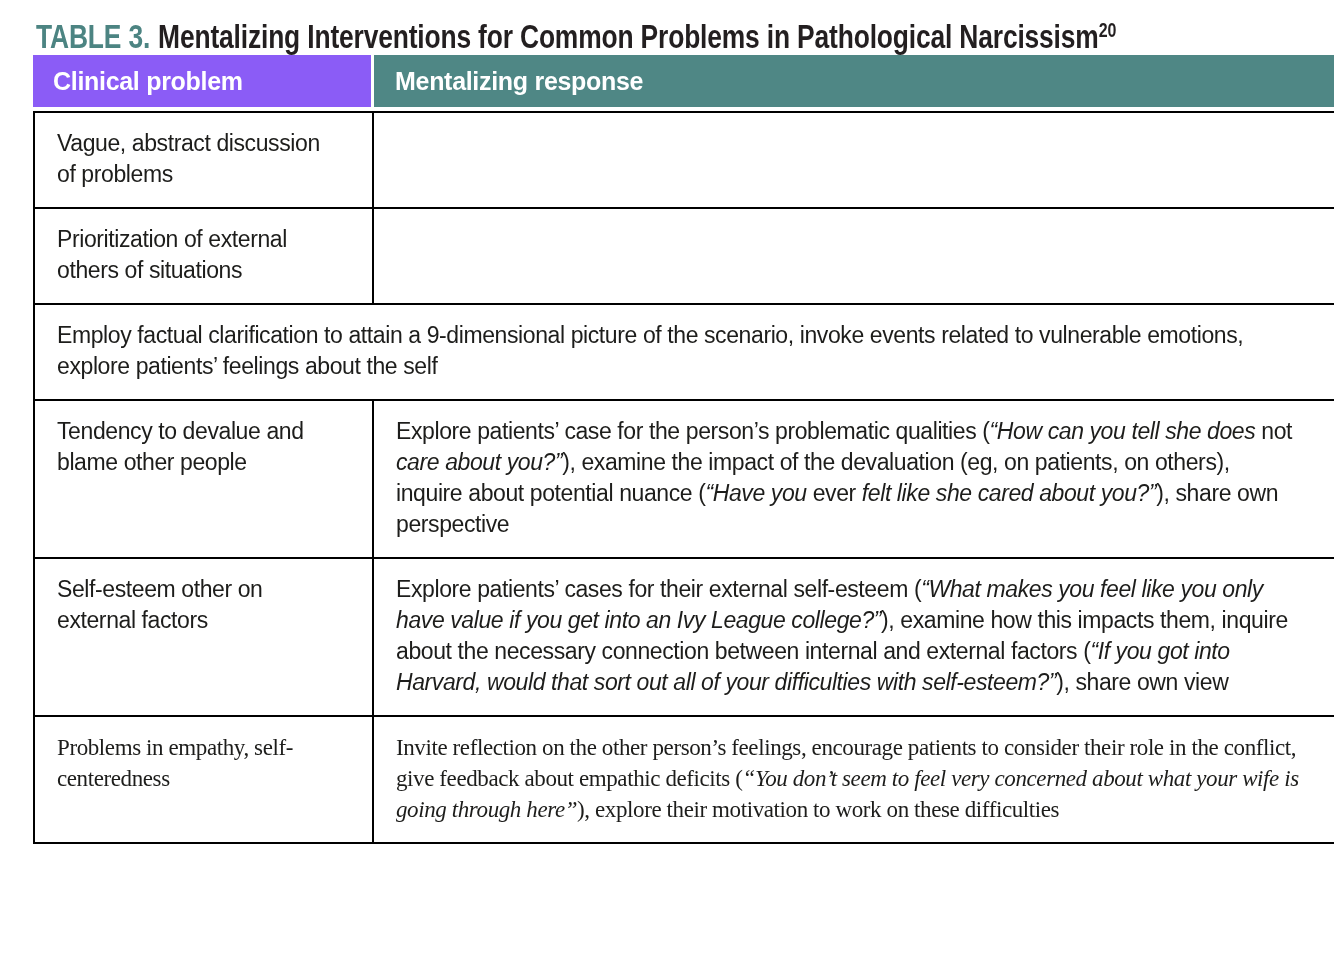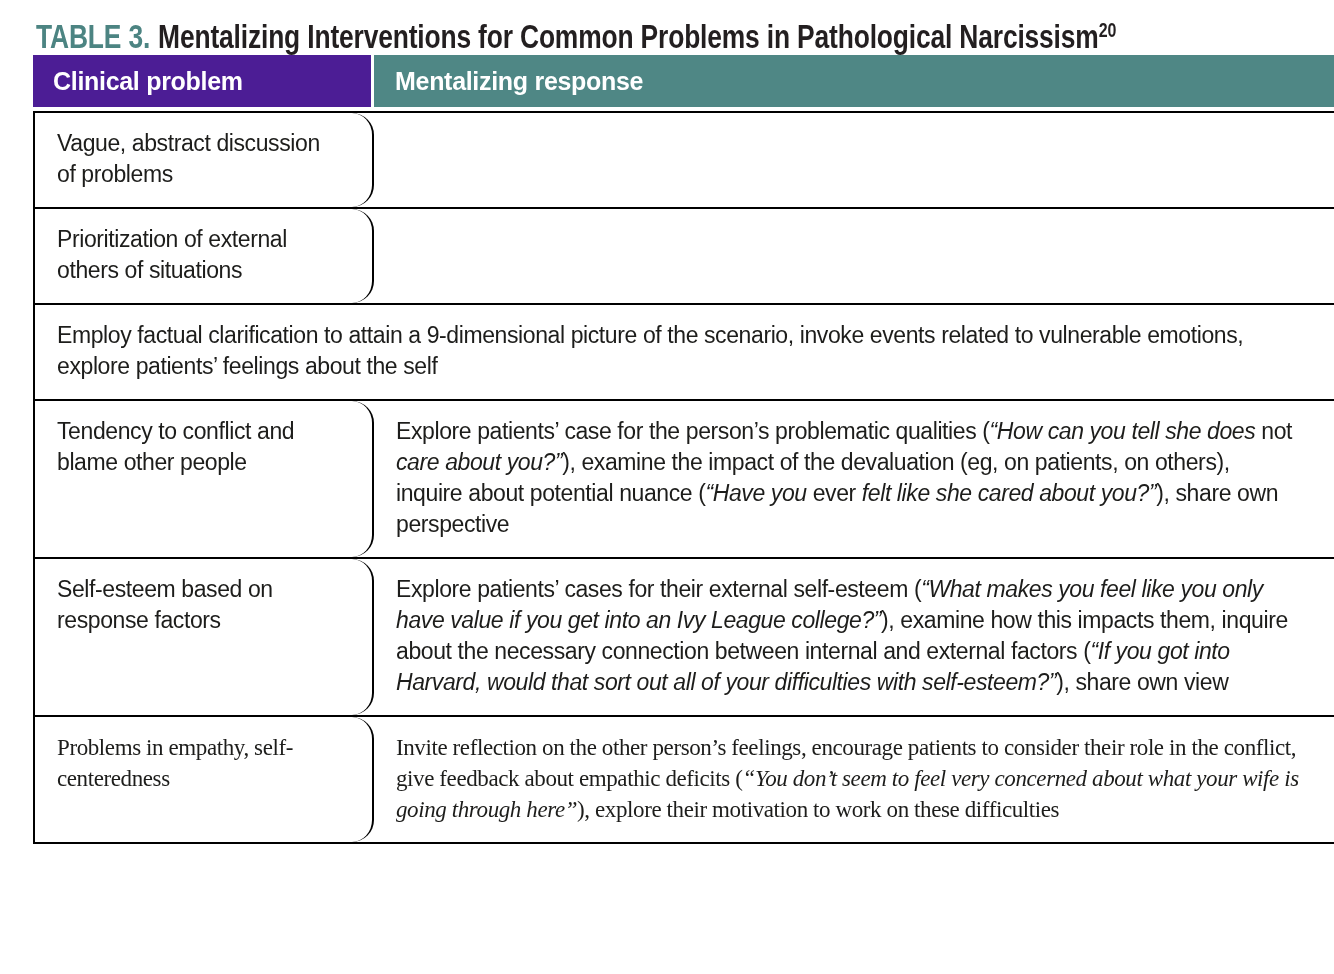--- a/index.html
+++ b/index.html
@@ -38,21 +38,21 @@
     display: flex;
     height: 52px;
     margin-bottom: 4px;
     font-weight: bold;
     font-size: 25px;
     letter-spacing: -0.3px;
     color: #ffffff;
   }
   .hdr-c1 {
     width: 341px;
-    background: #4c1d95;
+    background: #8b5cf6;
     border-right: 3px solid #ffffff;
     padding: 12px 0 0 20px;
   }
   .hdr-c2 {
     flex: 1;
     background: #4f8785;
     padding: 12px 0 0 21px;
   }
 
   .body { border: 2px solid #000000; background: #ffffff; }
@@ -61,21 +61,20 @@
 
   .cell {
     font-size: 23px;
     line-height: 31px;
     letter-spacing: -0.4px;
   }
   .cell-problem {
     width: 339px;
     border-right: 2px solid #000000;
     padding: 15px 44px 17px 22px;
-    border-radius: 22px;
   }
   .cell-response {
     flex: 1;
     padding: 15px 36px 17px 22px;
   }
   .cell-response em { font-style: italic; }
   .cell-response .rm { font-style: normal; }
 </style>
 </head>
 <body>
@@ -95,25 +94,25 @@
         <div class="row">
           <div class="cell cell-problem">Vague, abstract discussion of problems</div>
         </div>
         <div class="row">
           <div class="cell cell-problem">Prioritization of external others of situations</div>
         </div>
         <div class="row">
           <div class="cell cell-response"><span class="rm">Employ factual clarification to attain a 9-dimensional picture of the scenario, invoke events related to vulnerable emotions, explore patients’ feelings about the self</span></div>
         </div>
         <div class="row">
-          <div class="cell cell-problem">Tendency to conflict and blame other people</div>
+          <div class="cell cell-problem">Tendency to devalue and blame other people</div>
           <div class="cell cell-response"><span class="rm">Explore patients’ case for the person’s problematic qualities (</span><em>“How can you tell she does </em><span class="rm">not</span><em> care about you?”</em><span class="rm">), examine the impact of the devaluation (eg, on patients, on others), inquire about potential nuance (</span><em>“Have you </em><span class="rm">ever</span><em> felt like she cared about you?”</em><span class="rm">), share own perspective</span></div>
         </div>
         <div class="row">
-          <div class="cell cell-problem">Self-esteem based on response factors</div>
+          <div class="cell cell-problem">Self-esteem other on external factors</div>
           <div class="cell cell-response"><span class="rm">Explore patients’ cases for their external self-esteem (</span><em>“What makes you feel like you only have value if you get into an Ivy League college?”</em><span class="rm">), examine how this impacts them, inquire about the necessary connection between internal and external factors (</span><em>“If you got into Harvard, would that sort out all of your difficulties with self-esteem?”</em><span class="rm">), share own view</span></div>
         </div>
         <div class="row">
           <div class="cell cell-problem">Problems in empathy, self-centeredness</div>
           <div class="cell cell-response"><span class="rm">Invite reflection on the other person’s feelings, encourage patients to consider their role in the conflict, give feedback about empathic deficits (</span><em>“You don’t seem to feel very concerned about what your wife is going through here”</em><span class="rm">), explore their motivation to work on these difficulties</span></div>
         </div>
       </div>
   </div>
 
 </div>

